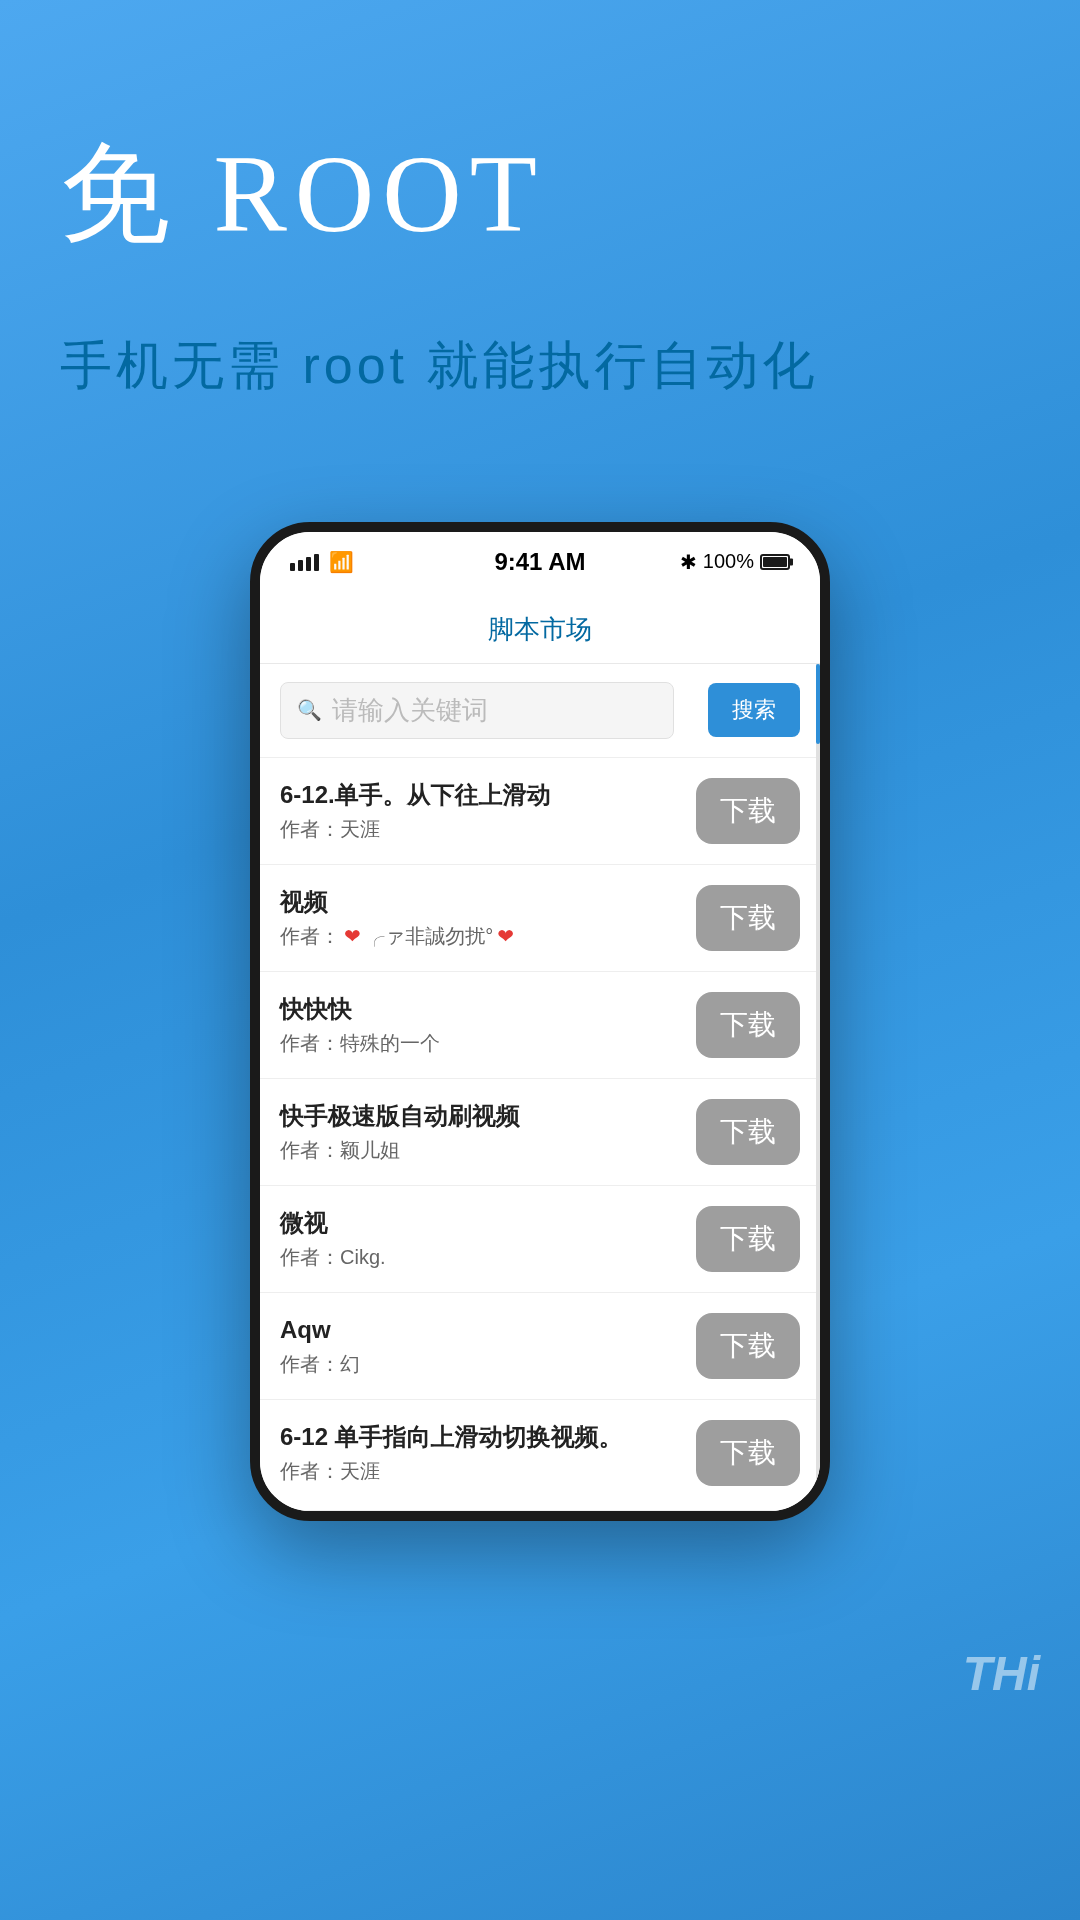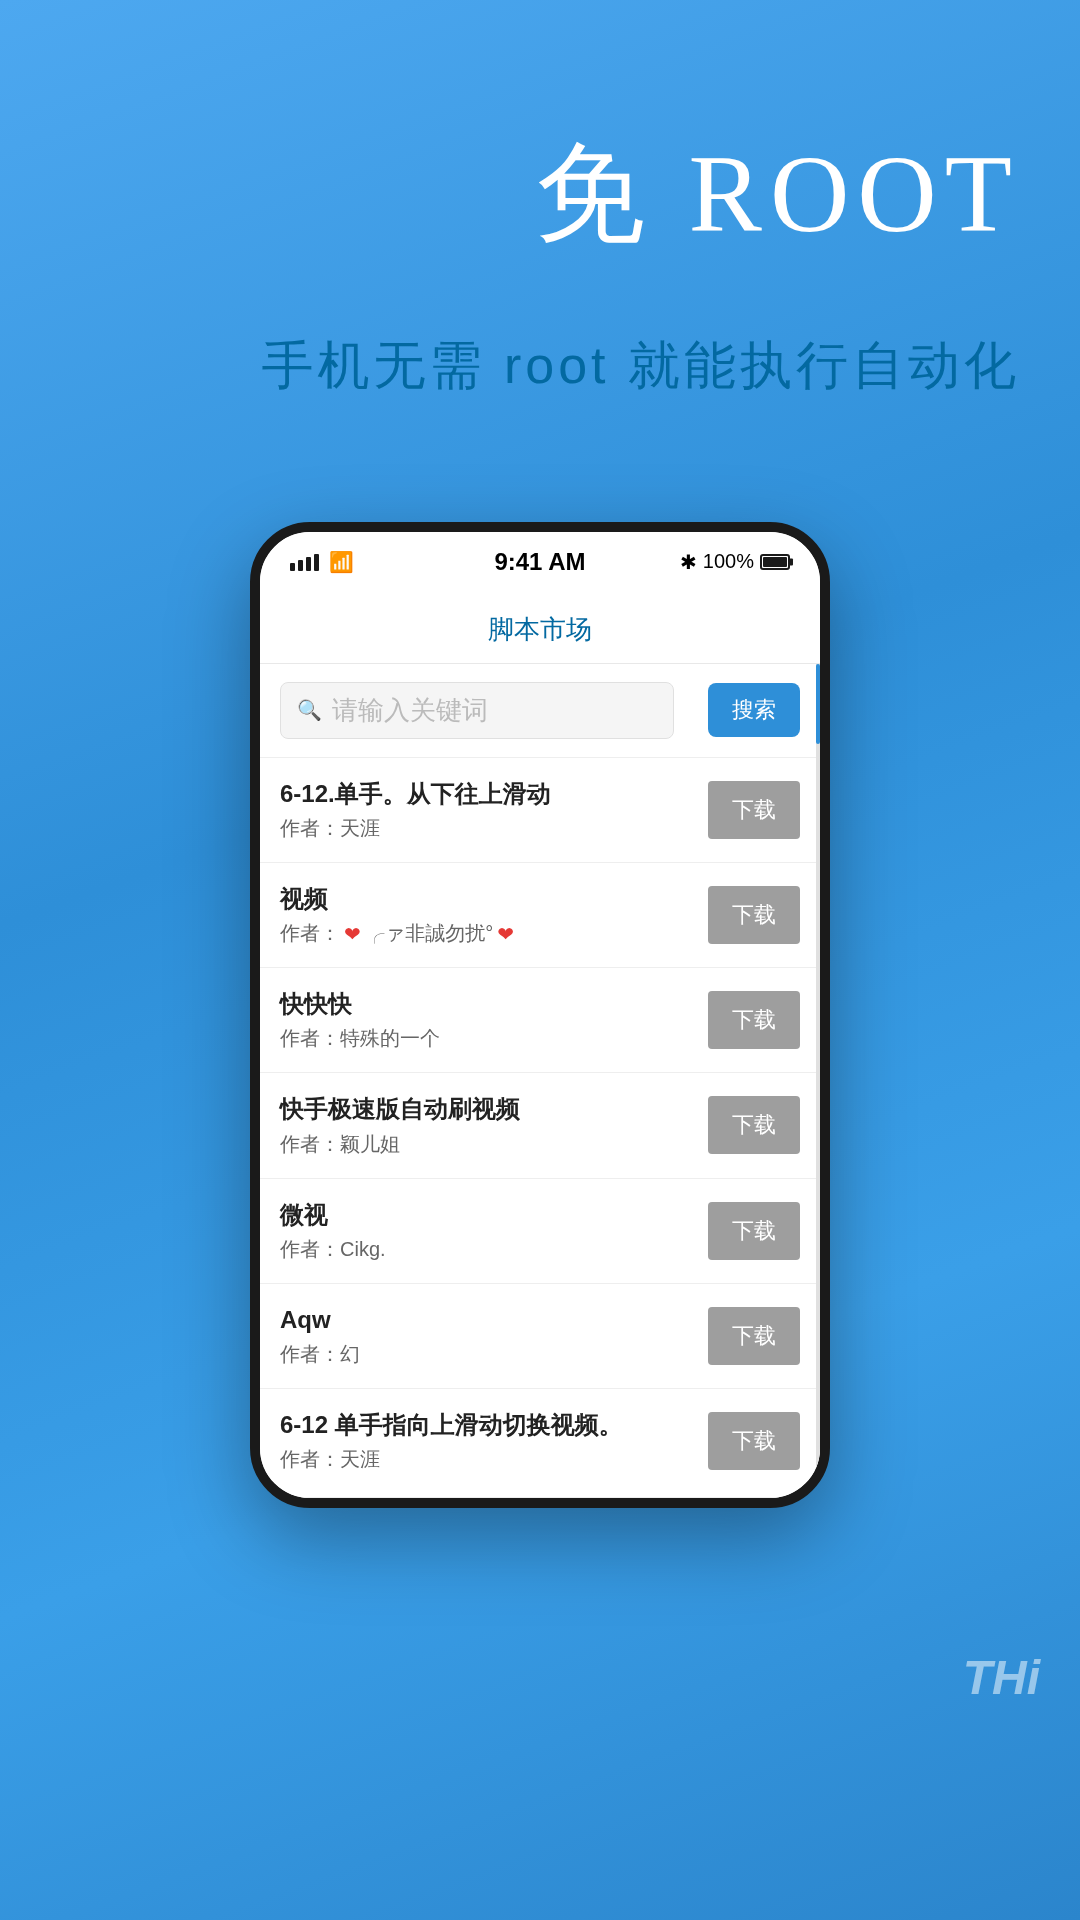--- a/index.html
+++ b/index.html
@@ -8,21 +8,21 @@
       width: 1080px;
       min-height: 1920px;
       background: linear-gradient(160deg, #4da8f0 0%, #2e8fd8 40%, #3a9fe8 70%, #2b85cc 100%);
       font-family: -apple-system, 'PingFang SC', 'Helvetica Neue', Arial, sans-serif;
       overflow-x: hidden;
     }
 
     
     .hero {
       padding: 120px 60px 60px 60px;
-      text-align: right;
+      text-align: left;
     }
     .hero-title {
       font-size: 110px;
       font-weight: 300;
       color: white;
       letter-spacing: 8px;
       margin-bottom: 60px;
       font-family: 'PingFang SC', serif;
     }
     .hero-subtitle {
@@ -206,23 +206,23 @@
       gap: 4px;
     }
     .heart-icon {
       color: #e53935;
       font-size: 20px;
     }
     .download-btn {
       background: #9e9e9e;
       color: white;
       border: none;
-      border-radius: 4px;
+      border-radius: 16px;
       padding: 14px 24px;
-      font-size: 22px;
+      font-size: 28px;
       cursor: pointer;
       white-space: nowrap;
       min-width: 90px;
       text-align: center;
     }
 
     
     .phone-inner {
       position: relative;
       overflow: hidden;
@@ -244,21 +244,21 @@
       border-radius: 2px;
     }
 
     
     .bottom-area {
       position: relative;
       height: 200px;
       display: flex;
       align-items: flex-end;
       justify-content: flex-end;
-      padding: 3px 40px;
+      padding: 20px 40px;
       text-align: right;
     }
     .watermark-text {
       font-size: 48px;
       font-weight: 700;
       color: rgba(255,255,255,0.5);
       font-style: italic;
     }
   </style>
 </head>

